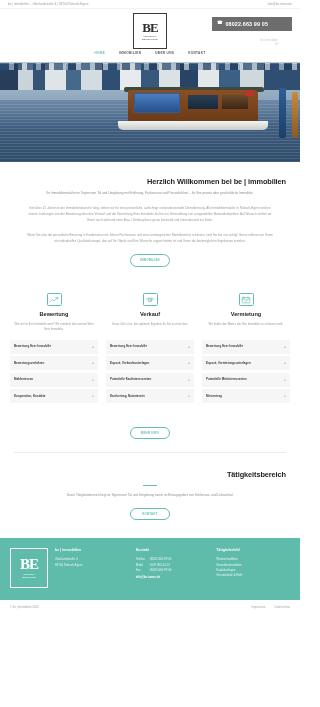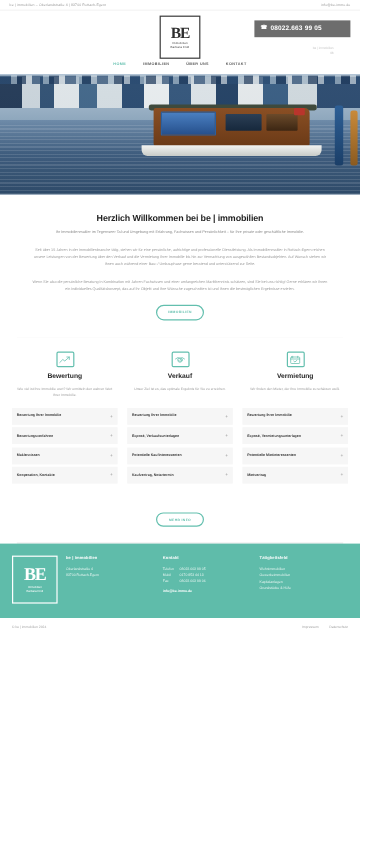--- a/index.html
+++ b/index.html
@@ -178,21 +178,21 @@
     background: linear-gradient(#c98a3a, #8a5a20); border-radius: 2px;
   }
   .hero .redbox {
     position: absolute; left: 245px; top: 28px; width: 9px; height: 6px;
     background: #b9352c; border-radius: 1px;
   }
 
   
   .section { padding: 14px 14px; background: #fff; }
   .sec-title {
-    text-align: center;
+    text-align: right;
     font-size: 7.4px;
     font-weight: 700;
     color: #1f1f1f;
     letter-spacing: -.1px;
     margin-bottom: 4px;
   }
   .lead {
     text-align: center;
     font-size: 3.15px;
     color: #8c8c8c;
@@ -455,20 +455,26 @@
         </div>
       </div>
     </div>
 
   </div>
 
   <a href="#" class="btn">MEHR INFO</a>
 
   <div class="thin-sep" style="margin-top:13px"></div>
 
+  <div class="taet">
+    <div class="sec-title">Tätigkeitsbereich</div>
+    <div class="rule"></div>
+    <div class="lead" style="margin-top:7px;max-width:268px">Unser Tätigkeitsbereich liegt im Tegernseer Tal und Umgebung sowie im Einzugsgebiet von Schliersee- und Leitzachtal.</div>
+    <a href="#" class="btn">KONTAKT</a>
+  </div>
 
   <div class="footer">
     <div class="footer-inner">
       <div class="f-logo">
         <div class="m">BE</div>
         <div class="s" style="white-space:pre-line">Immobilien
 Barbara Endl</div>
       </div>
 
       <div class="f-col">

